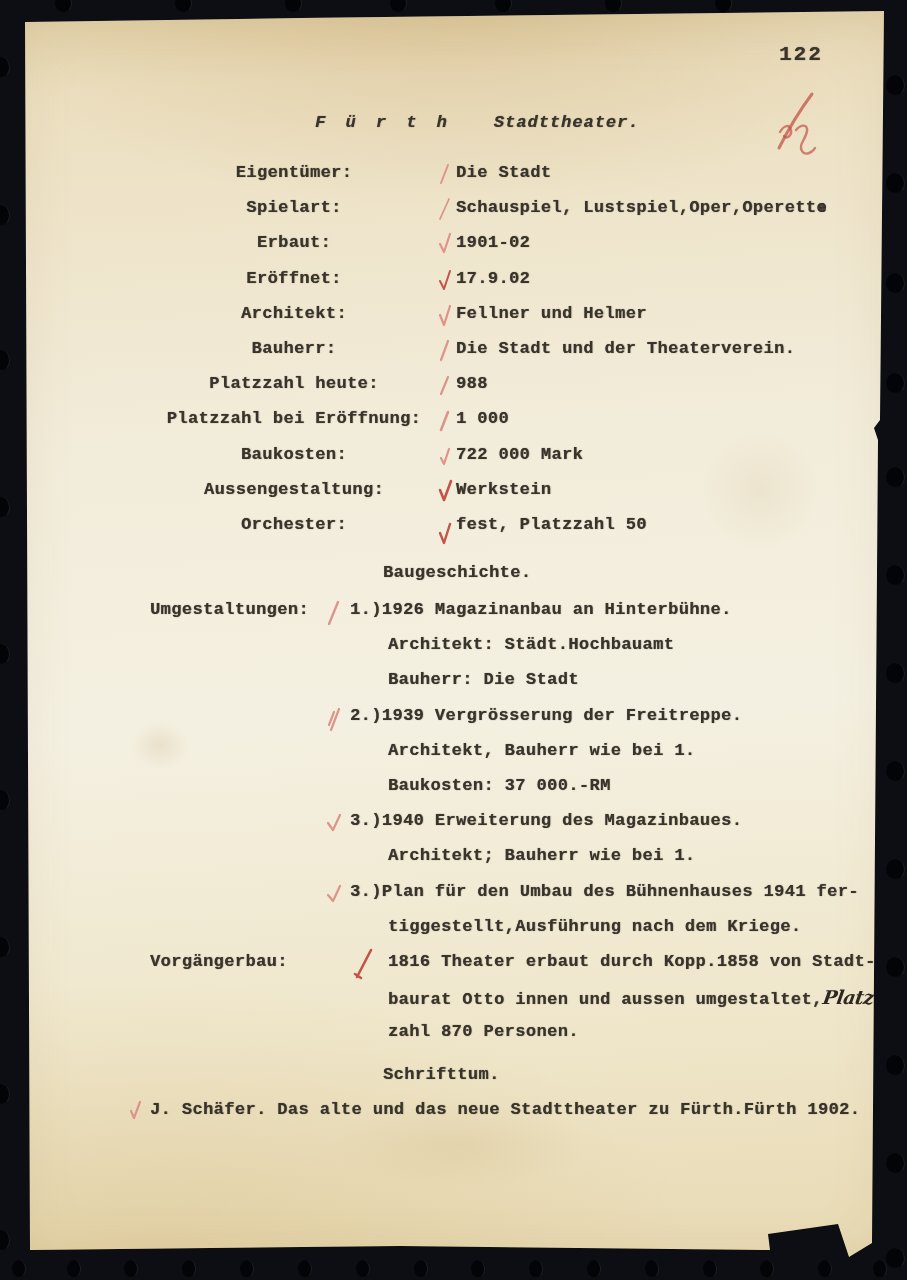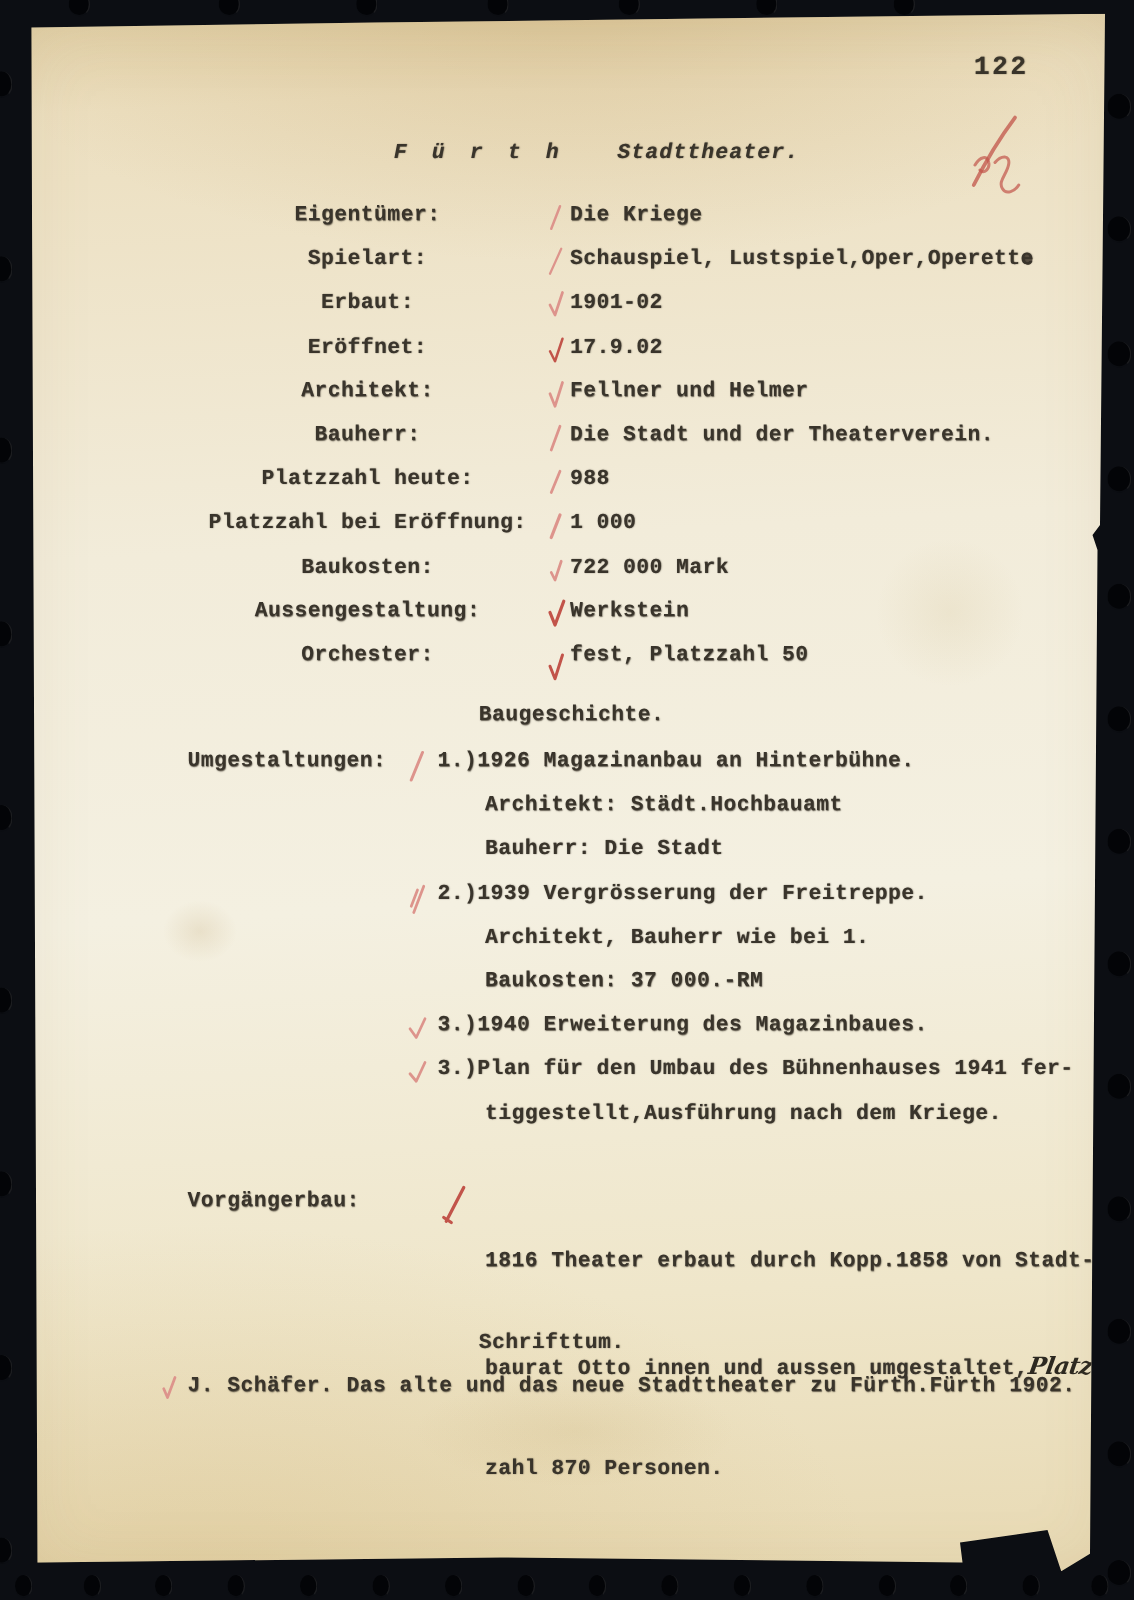--- a/index.html
+++ b/index.html
@@ -49,21 +49,21 @@
   .fvalue{flex:none;}
 
   .bgsec{position:absolute;left:150px;top:599px;width:720px;}
   .bgsec .line{position:relative;height:35.2px;white-space:nowrap;}
   .umlabel{position:absolute;left:0;top:0;}
   .off-num{padding-left:200px;}
   .off-sub{padding-left:238px;}
   .linemark{position:absolute;left:176px;top:1px;}
 
   .vbsec{position:absolute;left:150px;top:951px;width:720px;}
-  .vbsec .line{position:relative;height:35.2px;white-space:nowrap;padding-left:238px;margin-top:48px;}
+  .vbsec .line{position:relative;height:35.2px;white-space:nowrap;padding-left:238px;}
   .vblabel{position:absolute;left:0;top:0;}
   .vbmark{position:absolute;left:202px;top:-4px;}
 
   .handwritten{
     font-family:"DejaVu Serif",serif;font-style:italic;font-weight:bold;
     font-size:19px;letter-spacing:-0.5px;color:#2d2921;
     display:inline-block;transform:skewX(-9deg);text-shadow:none;
   }
 
   .schrow{position:absolute;left:128px;top:1099px;display:flex;}
@@ -144,21 +144,21 @@
   </div>
 
   <div class="fields tw" style="position:absolute;">
     <div class="frow">
       <span class="flabel">Eigentümer:</span>
       <span class="fmark">
           <svg class="mk pink" width="12" height="24" viewBox="0 0 12 24">
             <path d="M10 3 L3 21" stroke-width="2"></path>
           </svg>
         </span>
-      <span class="fvalue">Die Kriege</span>
+      <span class="fvalue">Die Stadt</span>
     </div>
     <div class="frow">
       <span class="flabel">Spielart:</span>
       <span class="fmark">
           <svg class="mk pink" width="12" height="24" viewBox="0 0 12 24">
             <path d="M11 2 L2 22" stroke-width="1.8"></path>
           </svg>
         </span>
       <span class="fvalue">Schauspiel, Lustspiel,Oper,Operette</span>
     </div>
@@ -270,20 +270,21 @@
     <div class="line off-sub"><span>Architekt, Bauherr wie bei 1.</span></div>
     <div class="line off-sub"><span>Baukosten: 37 000.-RM</span></div>
     <div class="line off-num">
       <span class="linemark">
           <svg class="mk pink" width="16" height="24" viewBox="0 0 16 24">
             <path d="M2 12 L7 19 L14 4" stroke-width="2.2"></path>
           </svg>
         </span>
       <span>3.)1940 Erweiterung des Magazinbaues.</span>
     </div>
+    <div class="line off-sub"><span>Architekt; Bauherr wie bei 1.</span></div>
     <div class="line off-num">
       <span class="linemark">
           <svg class="mk pink" width="16" height="24" viewBox="0 0 16 24">
             <path d="M2 13 L7 19 L14 4" stroke-width="2.2"></path>
           </svg>
         </span>
       <span>3.)Plan für den Umbau des Bühnenhauses 1941 fer-</span>
     </div>
     <div class="line off-sub"><span>tiggestellt,Ausführung nach dem Kriege.</span></div>
   </div>

